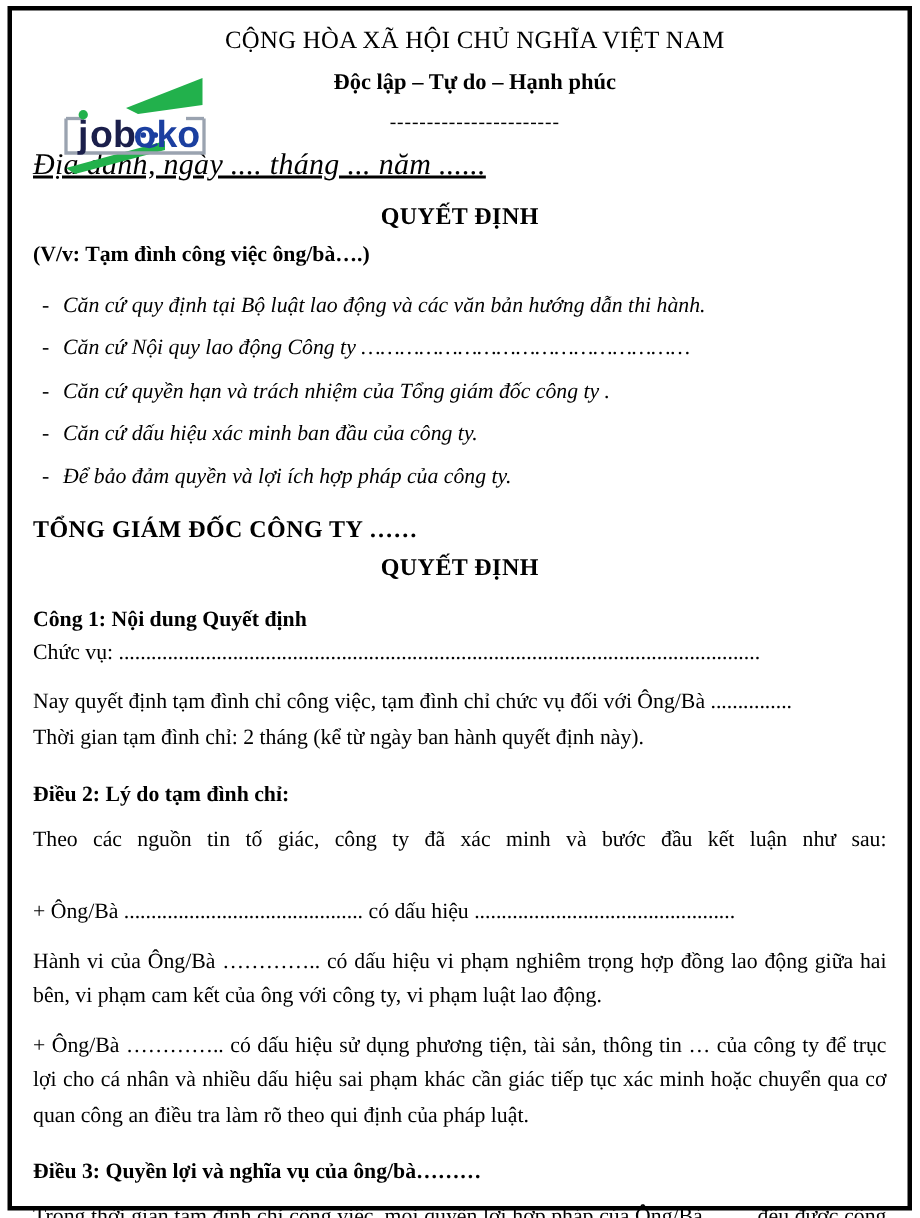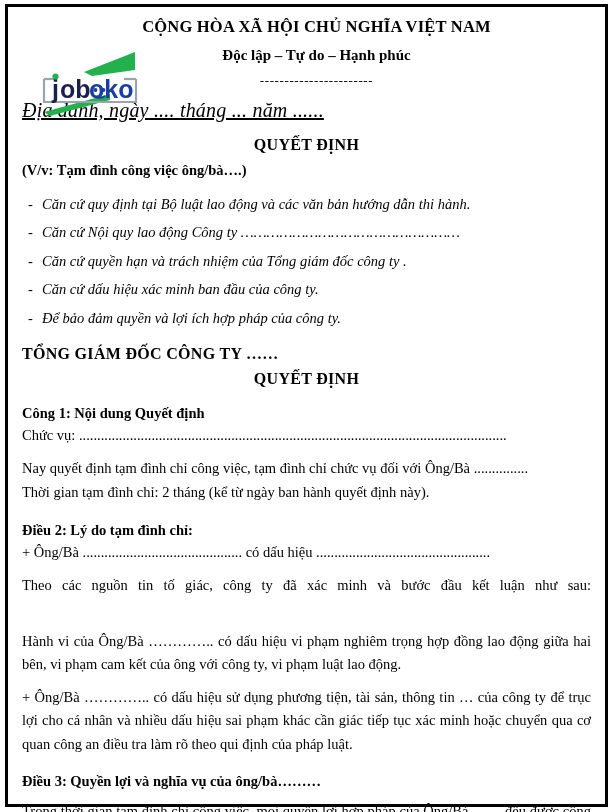--- a/index.html
+++ b/index.html
@@ -35,21 +35,21 @@
     width: 613px;
   }
 
   
   .header-block {
     position: relative;
     text-align: center;
   }
   .natl-title {
     font-size: 16.5px;
-    font-weight: bold;
+    font-weight: normal;
     letter-spacing: 0.2px;
     line-height: 1.35;
     color: #000;
     margin-left: 20px;
   }
   .natl-motto {
     font-size: 15px;
     font-weight: bold;
     line-height: 1.5;
     color: #000;
@@ -243,22 +243,22 @@
 
     <div class="article">
       <div class="article-heading">Công 1: Nội dung Quyết định</div>
       <div class="para tight">Chức vụ: ......................................................................................................................</div>
       <div class="para">Nay quyết định tạm đình chỉ công việc, tạm đình chỉ chức vụ đối với Ông/Bà ...............</div>
       <div class="para tight">Thời gian tạm đình chỉ: 2 tháng (kể từ ngày ban hành quyết định này).</div>
     </div>
 
     <div class="article">
       <div class="article-heading">Điều 2: Lý do tạm đình chỉ:</div>
+      <div class="para stretch">Theo các nguồn tin tố giác, công ty đã xác minh và bước đầu kết luận như sau:</div>
       <div class="para tight">+  Ông/Bà ............................................ có dấu hiệu ................................................</div>
-      <div class="para stretch">Theo các nguồn tin tố giác, công ty đã xác minh và bước đầu kết luận như sau:</div>
       <div class="para justify">Hành vi của Ông/Bà ………….. có dấu hiệu vi phạm nghiêm trọng hợp đồng lao động giữa hai bên, vi phạm cam kết của ông với công ty, vi phạm luật lao động.</div>
       <div class="para justify">+  Ông/Bà ………….. có dấu hiệu sử dụng phương tiện, tài sản, thông tin … của công ty để trục lợi cho cá nhân và nhiều dấu hiệu sai phạm khác cần giác tiếp tục xác minh hoặc chuyển qua cơ quan công an điều tra làm rõ theo qui định của pháp luật.</div>
     </div>
 
     <div class="article">
       <div class="article-heading">Điều 3: Quyền lợi và nghĩa vụ của ông/bà………</div>
       <div class="para justify">Trong thời gian tạm đình chỉ công việc, mọi quyền lợi hợp pháp của Ông/Bà …… đều được công ty bảo đảm theo đúng các qui định của pháp luật hiện hành.</div>
     </div>
 
   </div>

